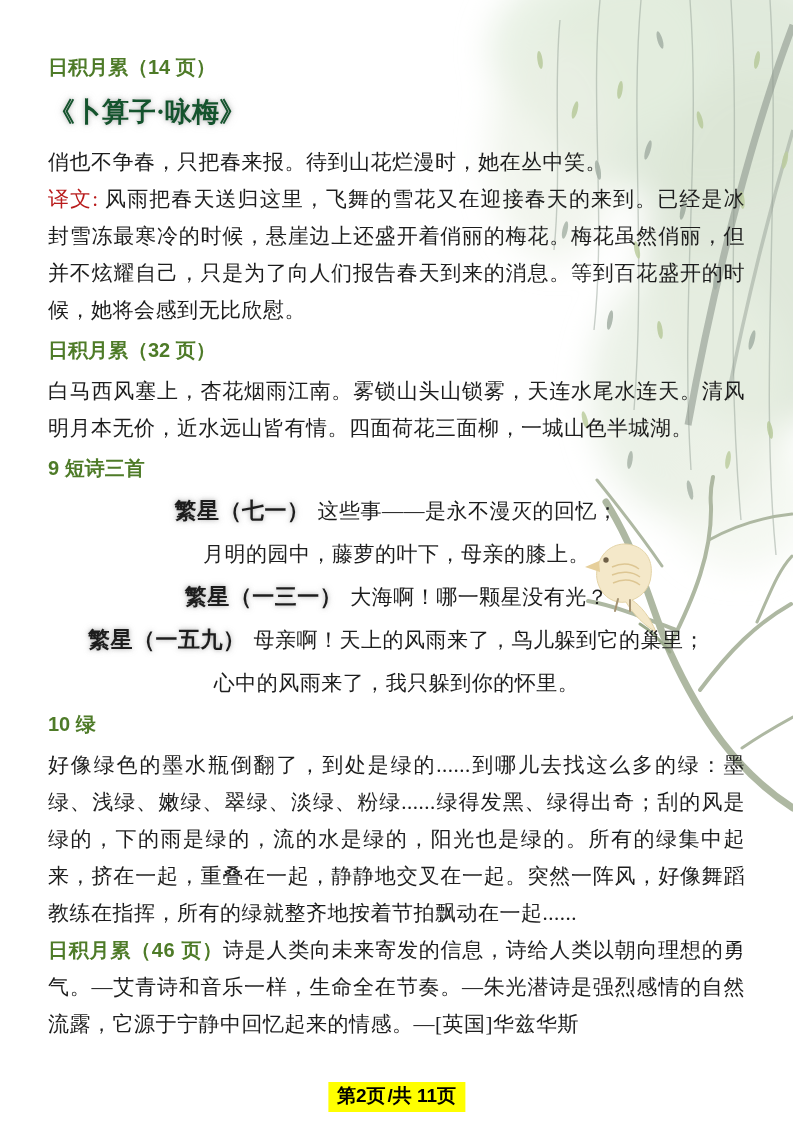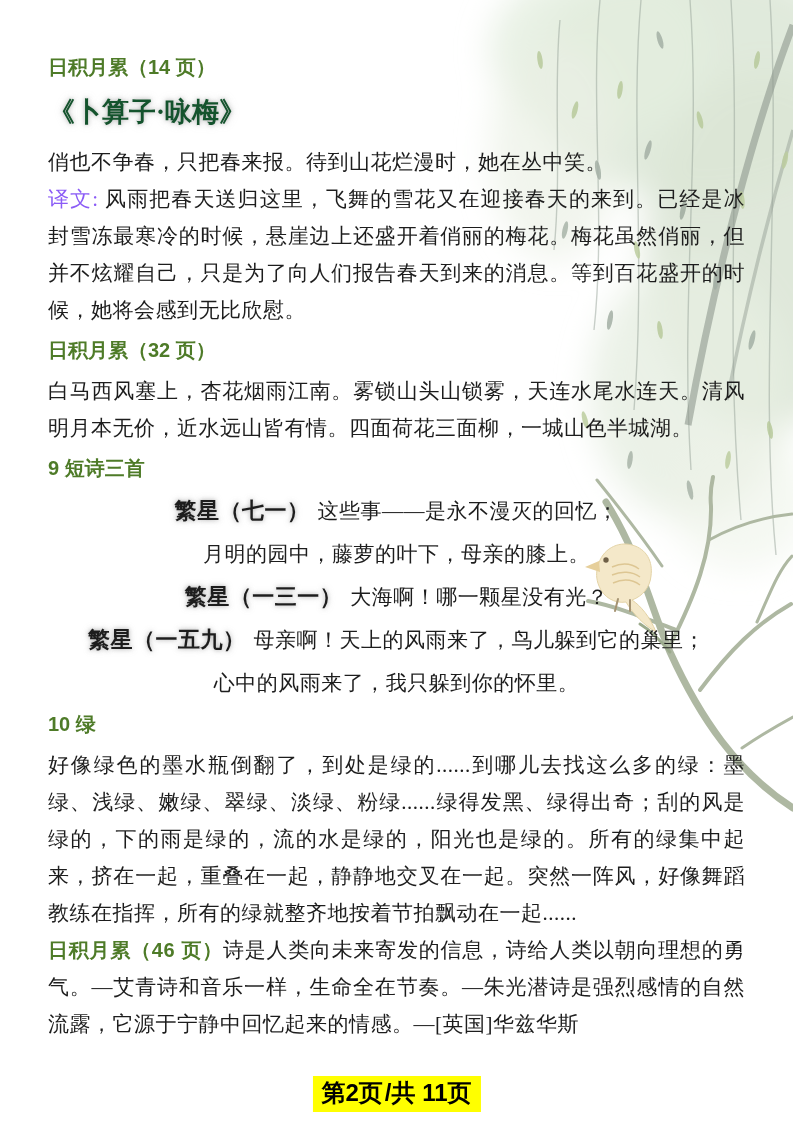--- a/index.html
+++ b/index.html
@@ -42,21 +42,21 @@
     margin: 0 0 16px 0;
     text-shadow: 0 0 4px rgba(130,130,130,0.55), 0 0 8px rgba(160,160,160,0.35);
   }
   .line, .para {
     font-size: 21px;
     line-height: 37px;
     margin: 0;
     letter-spacing: 0.5px;
   }
   .para { text-align: justify; }
-  .red-label { color: #8b5cf6; margin-right: 6px; }
+  .red-label { color: #b91c1c; margin-right: 6px; }
   .inline-green {
     font-family: "Liberation Sans", "DejaVu Sans", sans-serif;
     font-weight: bold;
     color: #4e7b28;
     font-size: 20px;
   }
   .poem-block p {
     font-size: 21px;
     line-height: 40px;
     margin: 0 0 3px 0;
@@ -72,21 +72,21 @@
   .footer {
     position: absolute;
     bottom: 10px;
     left: 50%;
     transform: translateX(-50%);
     z-index: 2;
     background: #ffff00;
     padding: 1px 8px 3px 8px;
     font-family: "Liberation Sans", "DejaVu Sans", sans-serif;
     font-weight: bold;
-    font-size: 24px;
+    font-size: 19px;
     color: #000;
     white-space: nowrap;
     text-align: right;
   }
   .footer span { margin: 0 1px; }
 </style>
 </head>
 <body>
 
 <div class="page">

